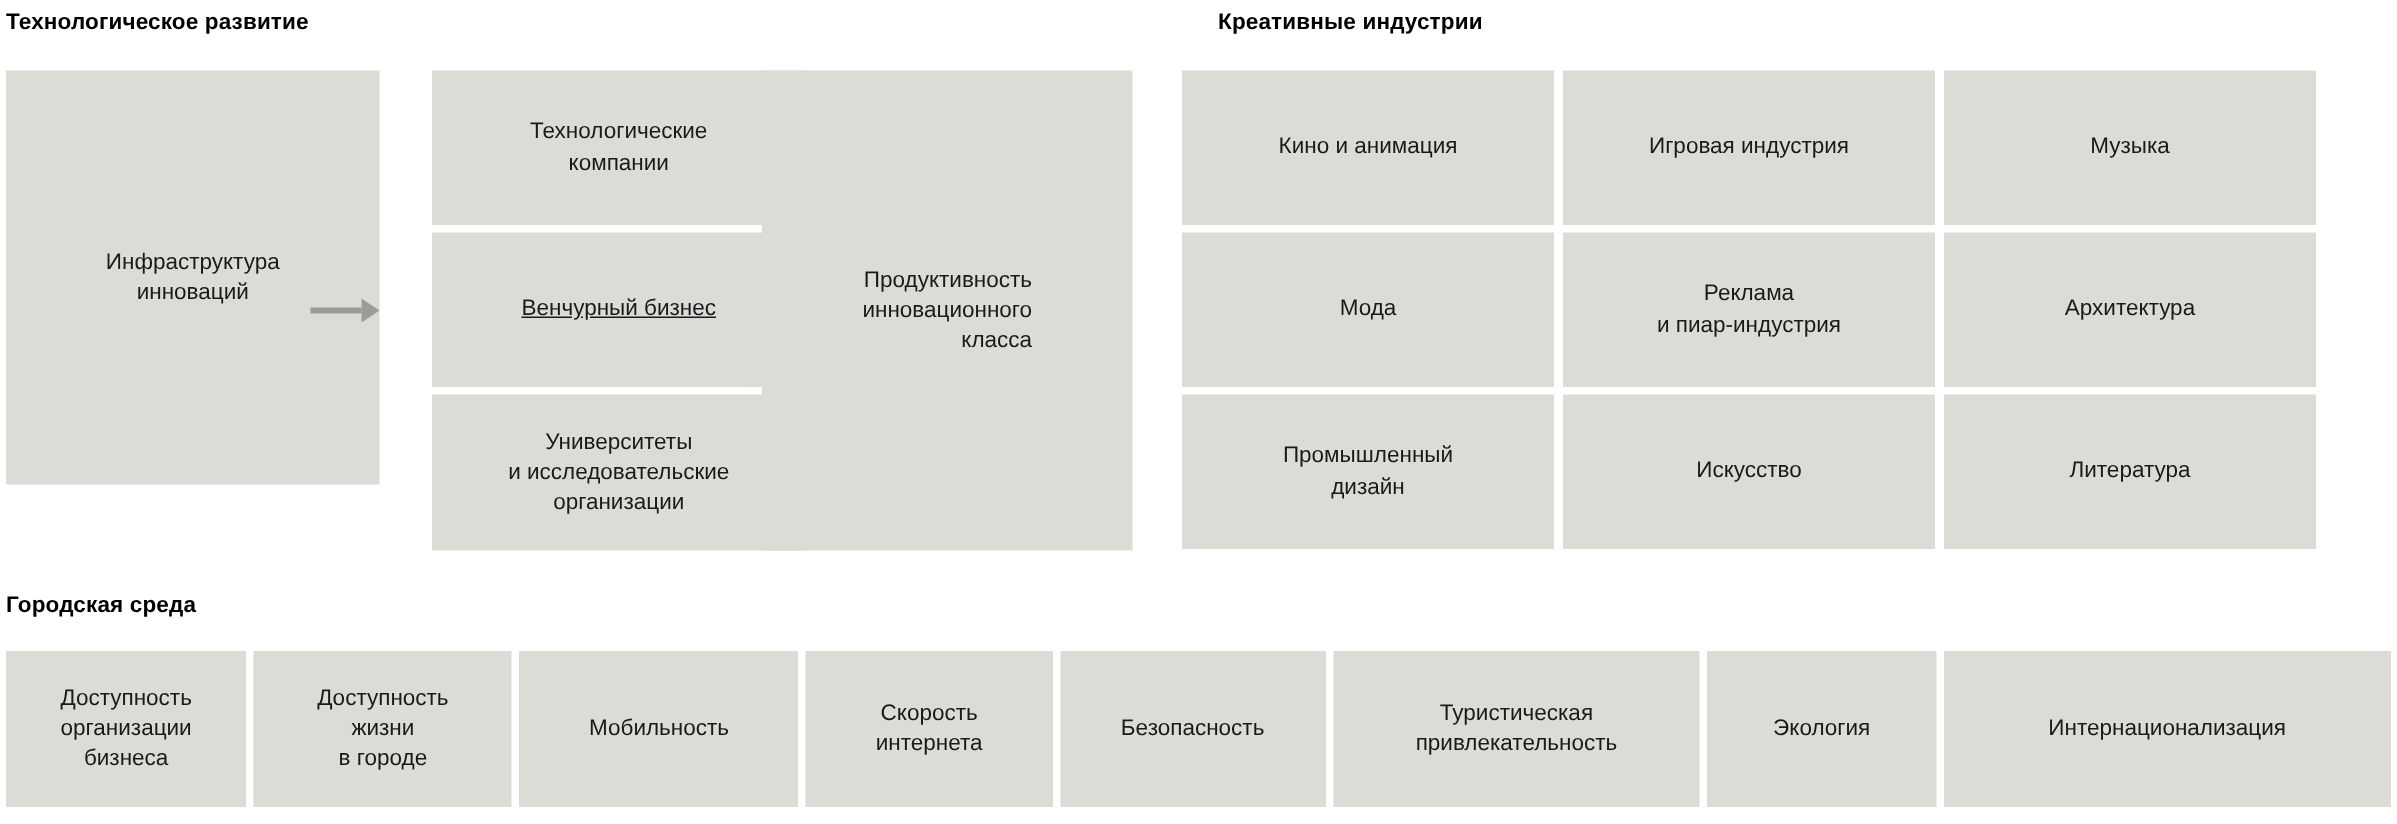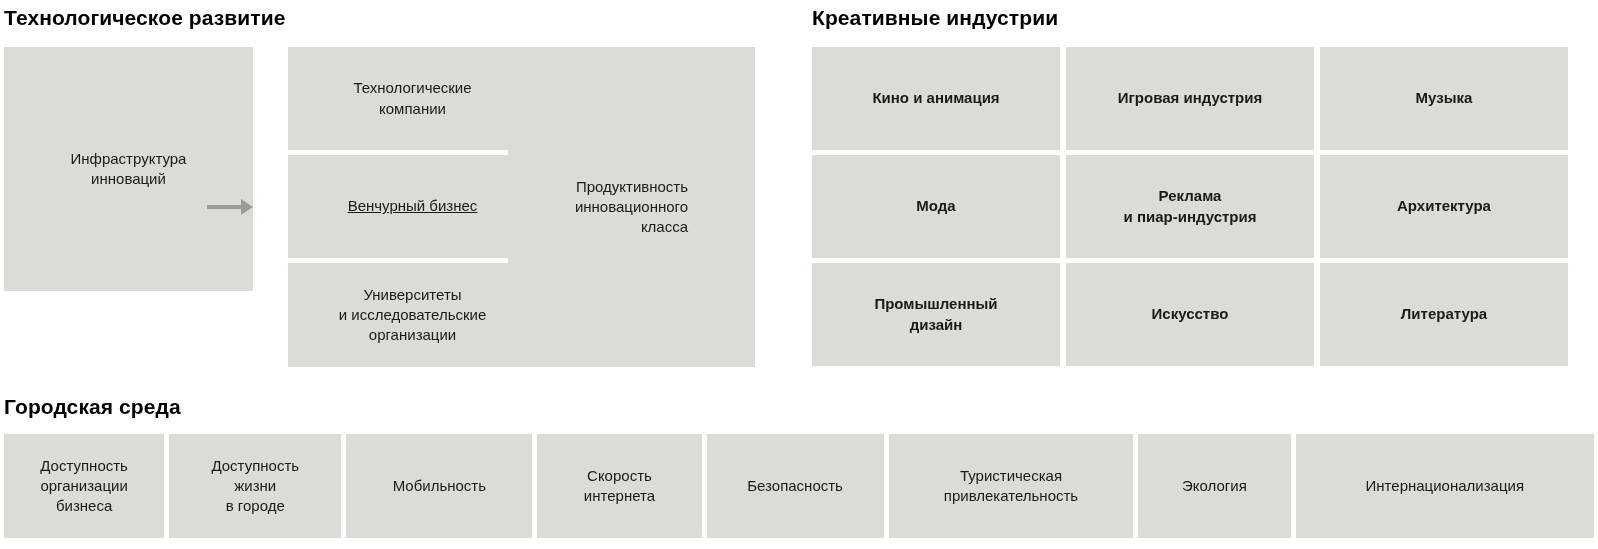--- a/index.html
+++ b/index.html
@@ -14,21 +14,21 @@
     color: #1a1a1a;
     position: relative;
     overflow: hidden;
   }
   .canvas {
     position: relative;
     width: 1598px;
     height: 549px;
   }
   .section-title {
-    font-size: 21px;
+    font-size: 15px;
     font-weight: bold;
     color: #000000;
     letter-spacing: 0.1px;
   }
   .box {
     background: #dcdbd6;
     display: flex;
     align-items: center;
     justify-content: center;
     text-align: center;
@@ -42,21 +42,21 @@
     position: absolute;
     display: flex;
     align-items: center;
   }
 
   
   #tech-title { position: absolute; left: 4px; top: 6px; }
 
   #tech-infra {
     position: absolute; left: 4px; top: 47px;
-    width: 249px; height: 244px;
+    width: 249px; height: 276px;
   }
   #tech-col2 {
     position: absolute; left: 256px; top: 47px;
     width: 249px; height: 320px;
   }
   #tech-col2 .box { width: 249px; margin-left: 32px; }
   #tech-c2-a { height: 103px; }
   #tech-c2-sp { height: 5px; }
   #tech-c2-b { height: 103px; text-decoration: underline; }
   #tech-c2-sp2 { height: 5px; }
@@ -77,27 +77,26 @@
   .arrow-head {
     width: 0; height: 0;
     border-top: 8px solid transparent;
     border-bottom: 8px solid transparent;
     border-left: 12px solid #9b9b97;
   }
 
   
   #creative-title { position: absolute; left: 812px; top: 6px; }
   #creative-grid {
-    position: absolute; left: 812px; top: 47px;
+    position: absolute; left: 788px; top: 47px;
     width: 782px; height: 320px;
     display: grid;
     grid-template-columns: repeat(3, 248px);
     grid-template-rows: repeat(3, 103px);
     gap: 5px 6px;
-    font-weight: bold;
   }
 
   
   #urban-title { position: absolute; left: 4px; top: 395px; }
   #urban-row {
     position: absolute; left: 4px; top: 434px;
     width: 1590px; height: 104px;
     display: flex;
     gap: 5px;
   }

